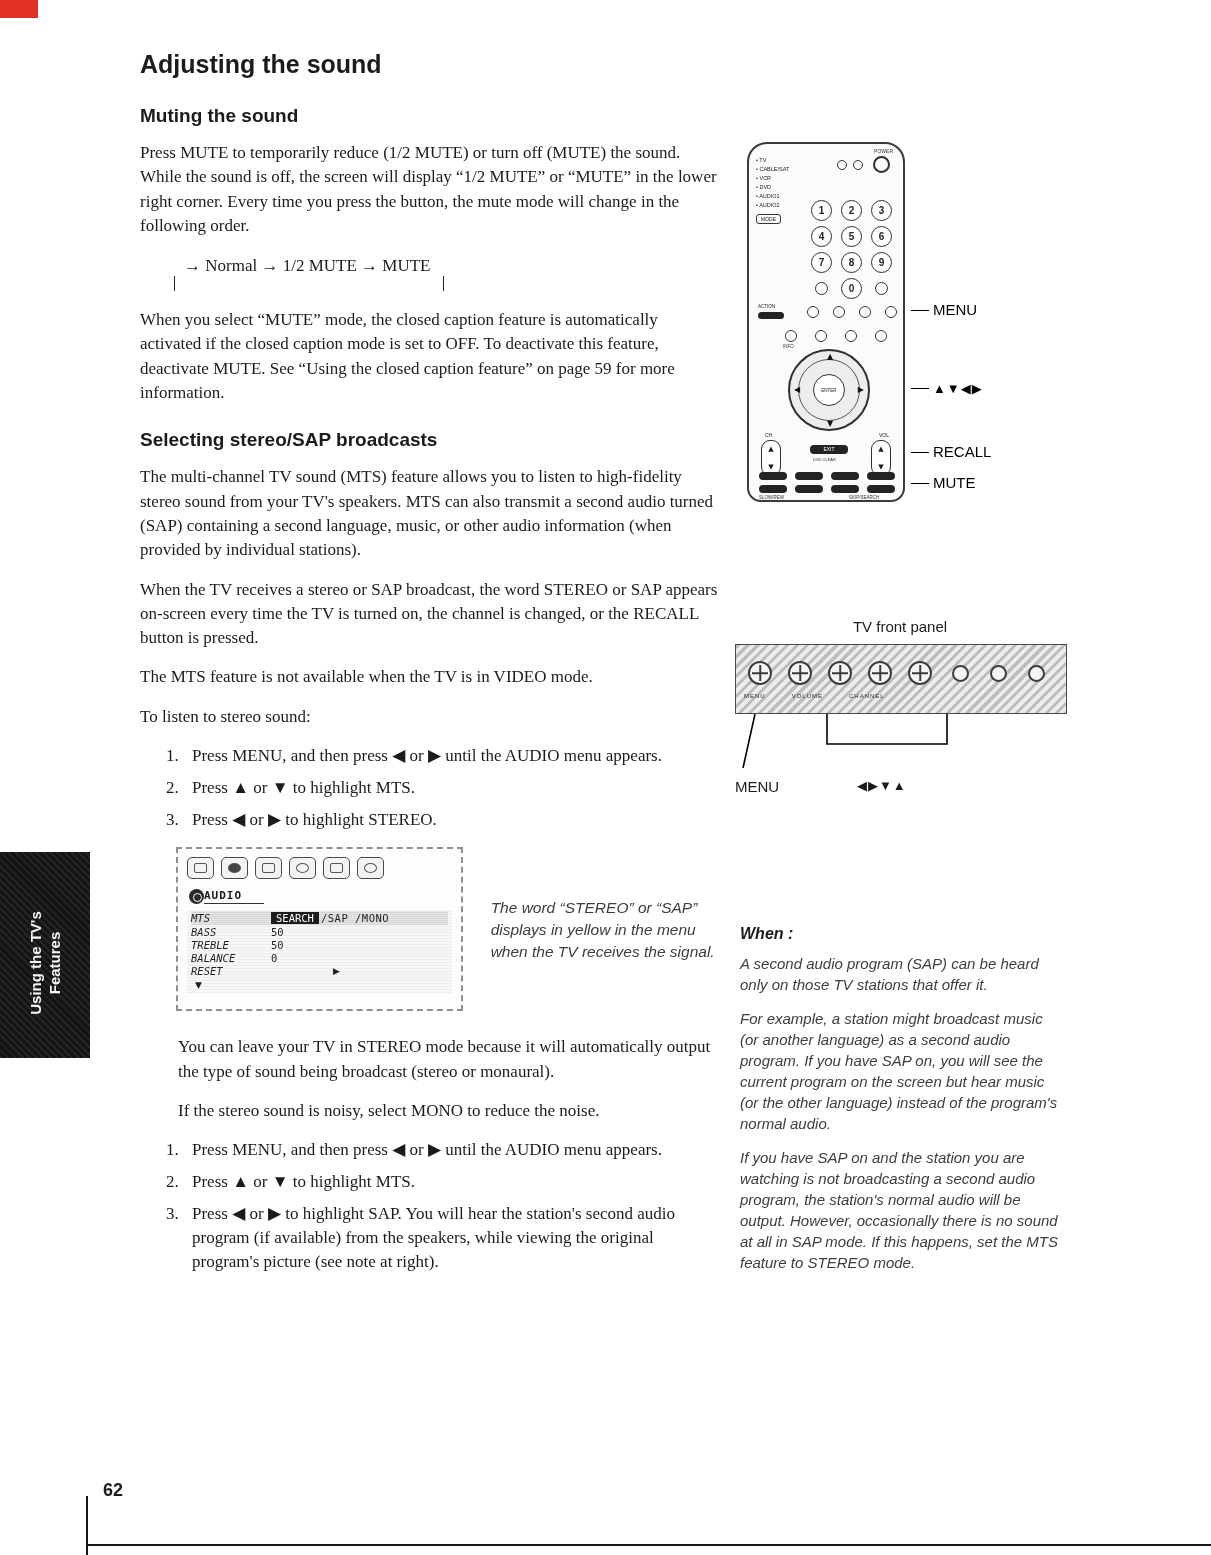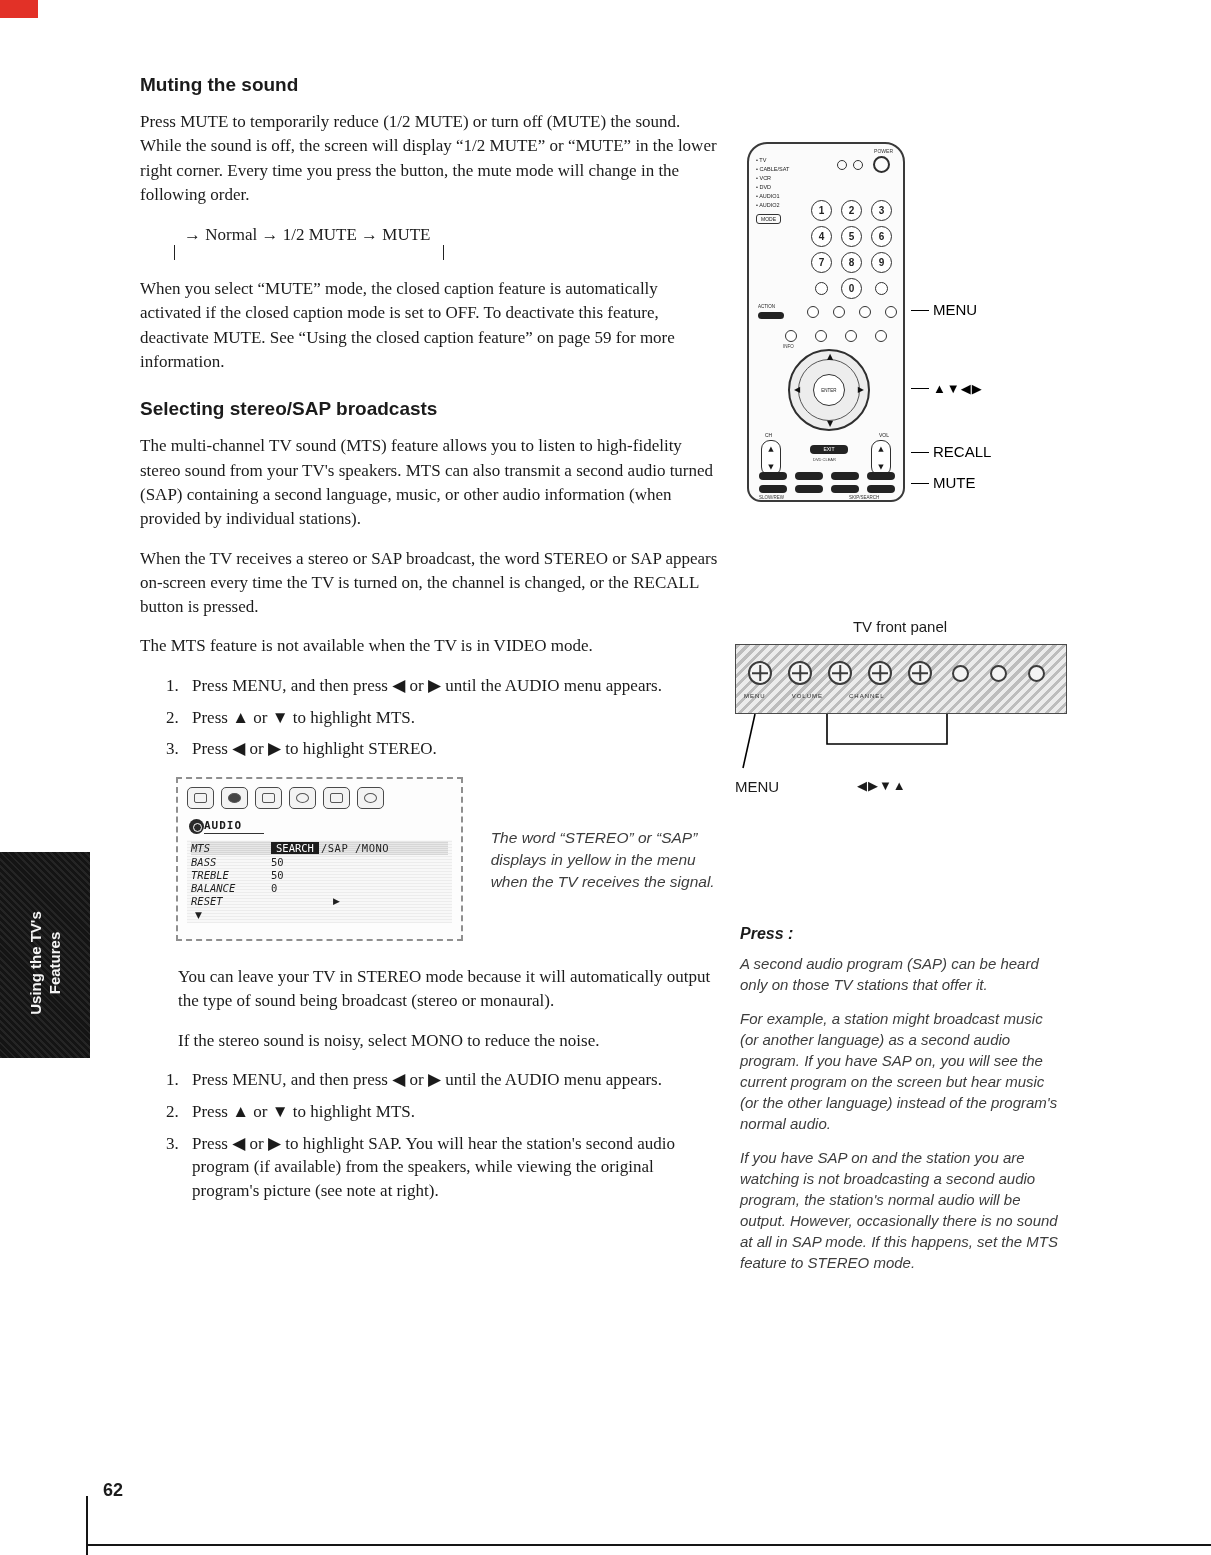--- a/index.html
+++ b/index.html
@@ -152,32 +152,34 @@
   .rule-bottom { position:absolute; left:86px; top:1544px; width:1125px; height:2px; background:#151515; }
   .rule-left { position:absolute; left:86px; top:1496px; width:2px; height:59px; background:#151515; }
 </style>
 </head>
 <body>
 
 <div class="page">
   <div class="red-mark"></div>
 
   <div class="main-col">
+    <h1 class="doc-title">Adjusting the sound</h1>
 
     <h2 class="sec-head">Muting the sound</h2>
     <p>Press MUTE to temporarily reduce (1/2 MUTE) or turn off (MUTE) the sound. While the sound is off, the screen will display “1/2 MUTE” or “MUTE” in the lower right corner. Every time you press the button, the mute mode will change in the following order.</p>
     <div class="order-box">
       <span>→ Normal → 1/2 MUTE → MUTE</span>
     </div>
     <p>When you select “MUTE” mode, the closed caption feature is automatically activated if the closed caption mode is set to OFF. To deactivate this feature, deactivate MUTE. See “Using the closed caption feature” on page 59 for more information.</p>
 
     <h2 class="sec-head">Selecting stereo/SAP broadcasts</h2>
     <p>The multi-channel TV sound (MTS) feature allows you to listen to high-fidelity stereo sound from your TV's speakers. MTS can also transmit a second audio turned (SAP) containing a second language, music, or other audio information (when provided by individual stations).</p>
     <p>When the TV receives a stereo or SAP broadcast, the word STEREO or SAP appears on-screen every time the TV is turned on, the channel is changed, or the RECALL button is pressed.</p>
     <p>The MTS feature is not available when the TV is in VIDEO mode.</p>
+    <p>To listen to stereo sound:</p>
     <ol class="steps">
       <li>Press MENU, and then press ◀ or ▶ until the AUDIO menu appears.</li>
       <li>Press ▲ or ▼ to highlight MTS.</li>
       <li>Press ◀ or ▶ to highlight STEREO.</li>
     </ol>
 
     <div class="menu-row">
       <div class="audio-box">
         <div class="tab-icons">
           <span class="tab-icon"></span>
@@ -334,21 +336,21 @@
       </div>
       <svg class="fp-lines" width="340" height="60">
         <line x1="20" y1="0" x2="8" y2="54" stroke="#000" stroke-width="1.6"></line>
         <polyline points="92,0 92,30 212,30 212,0" fill="none" stroke="#000" stroke-width="1.6"></polyline>
       </svg>
       <div class="fp-callout" style="left:0;">MENU</div>
       <div class="fp-callout" style="left:122px;letter-spacing:1px;font-size:13px;">◀▶▼▲</div>
     </div>
 
     <div class="note-area">
-      <div class="note-head">Press :</div>
+      <div class="note-head">When :</div>
       <p>A second audio program (SAP) can be heard only on those TV stations that offer it.</p>
       <p>For example, a station might broadcast music (or another language) as a second audio program. If you have SAP on, you will see the current program on the screen but hear music (or the other language) instead of the program's normal audio.</p>
       <p>If you have SAP on and the station you are watching is not broadcasting a second audio program, the station's normal audio will be output. However, occasionally there is no sound at all in SAP mode. If this happens, set the MTS feature to STEREO mode.</p>
     </div>
   </div>
 
   <div class="side-tab">
     <div class="side-tab-text">
       <div>Using the TV's</div>
       <div>Features</div>

